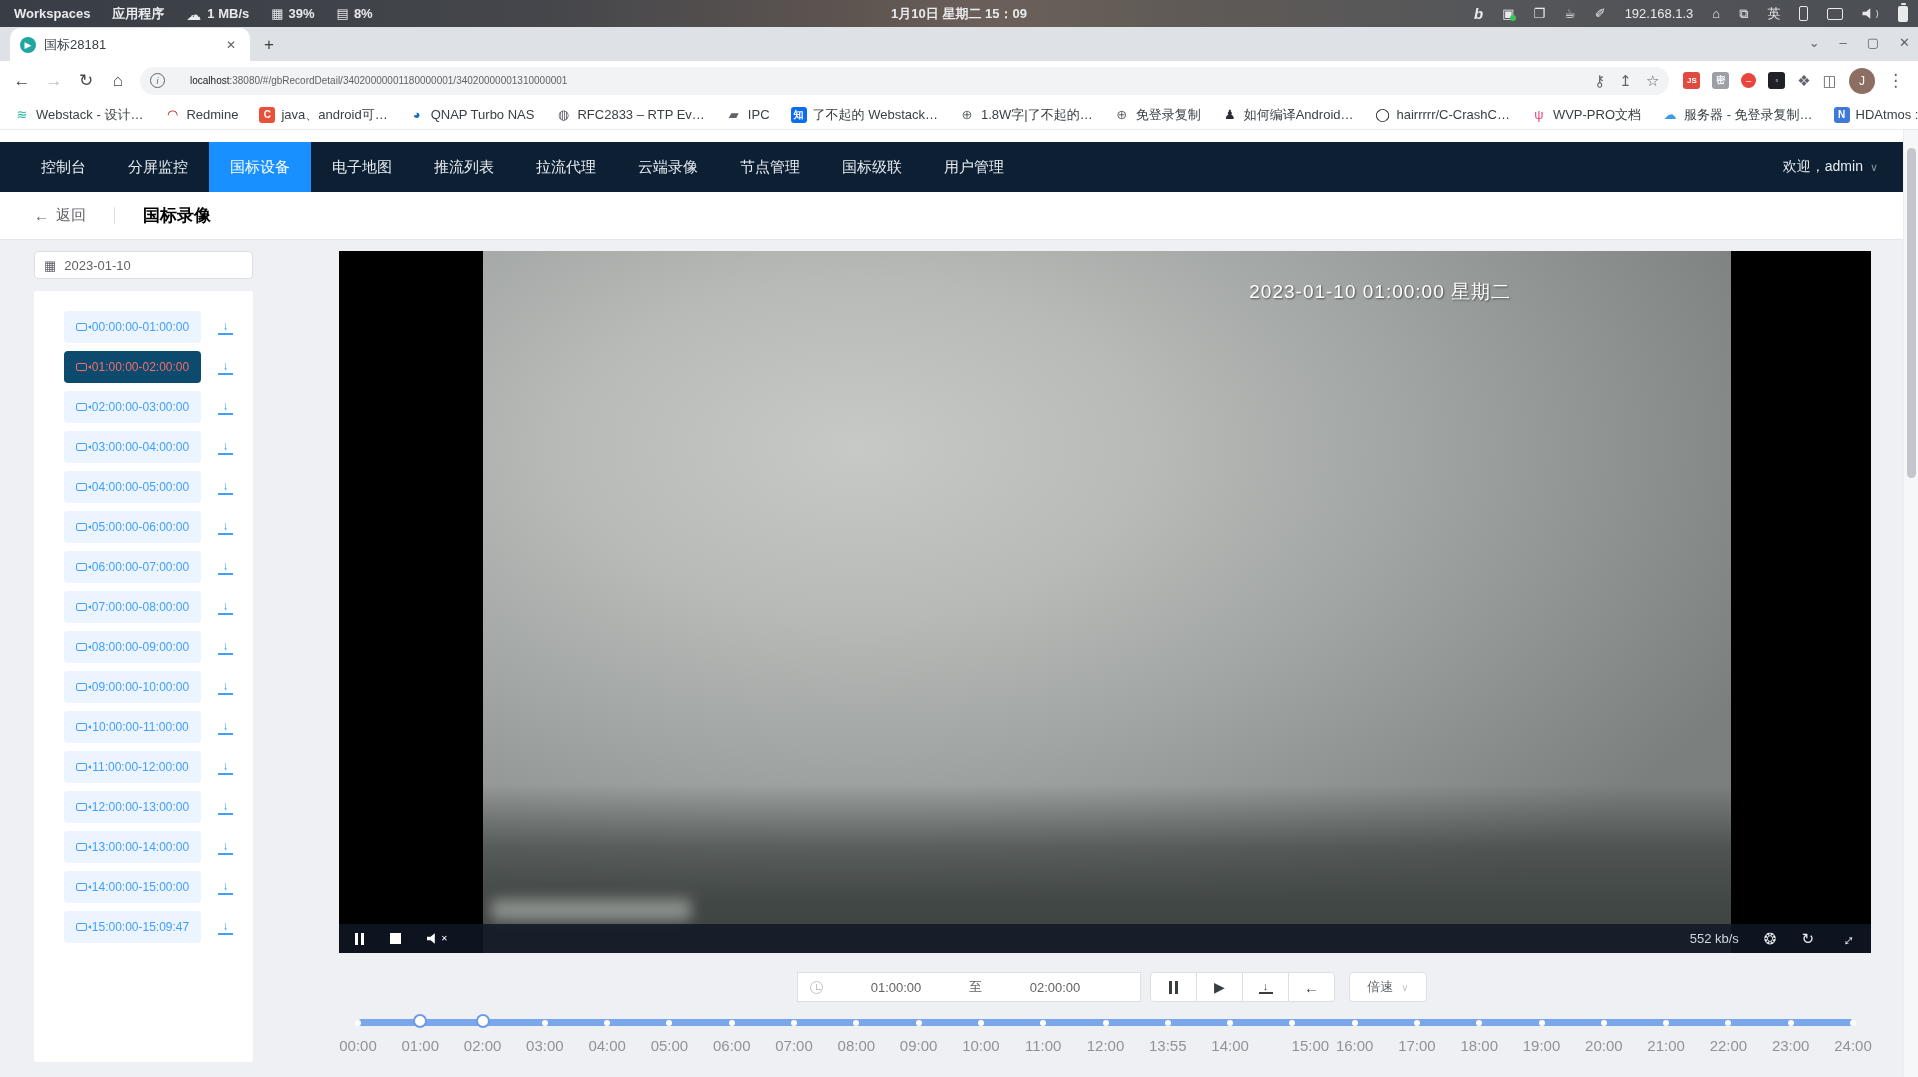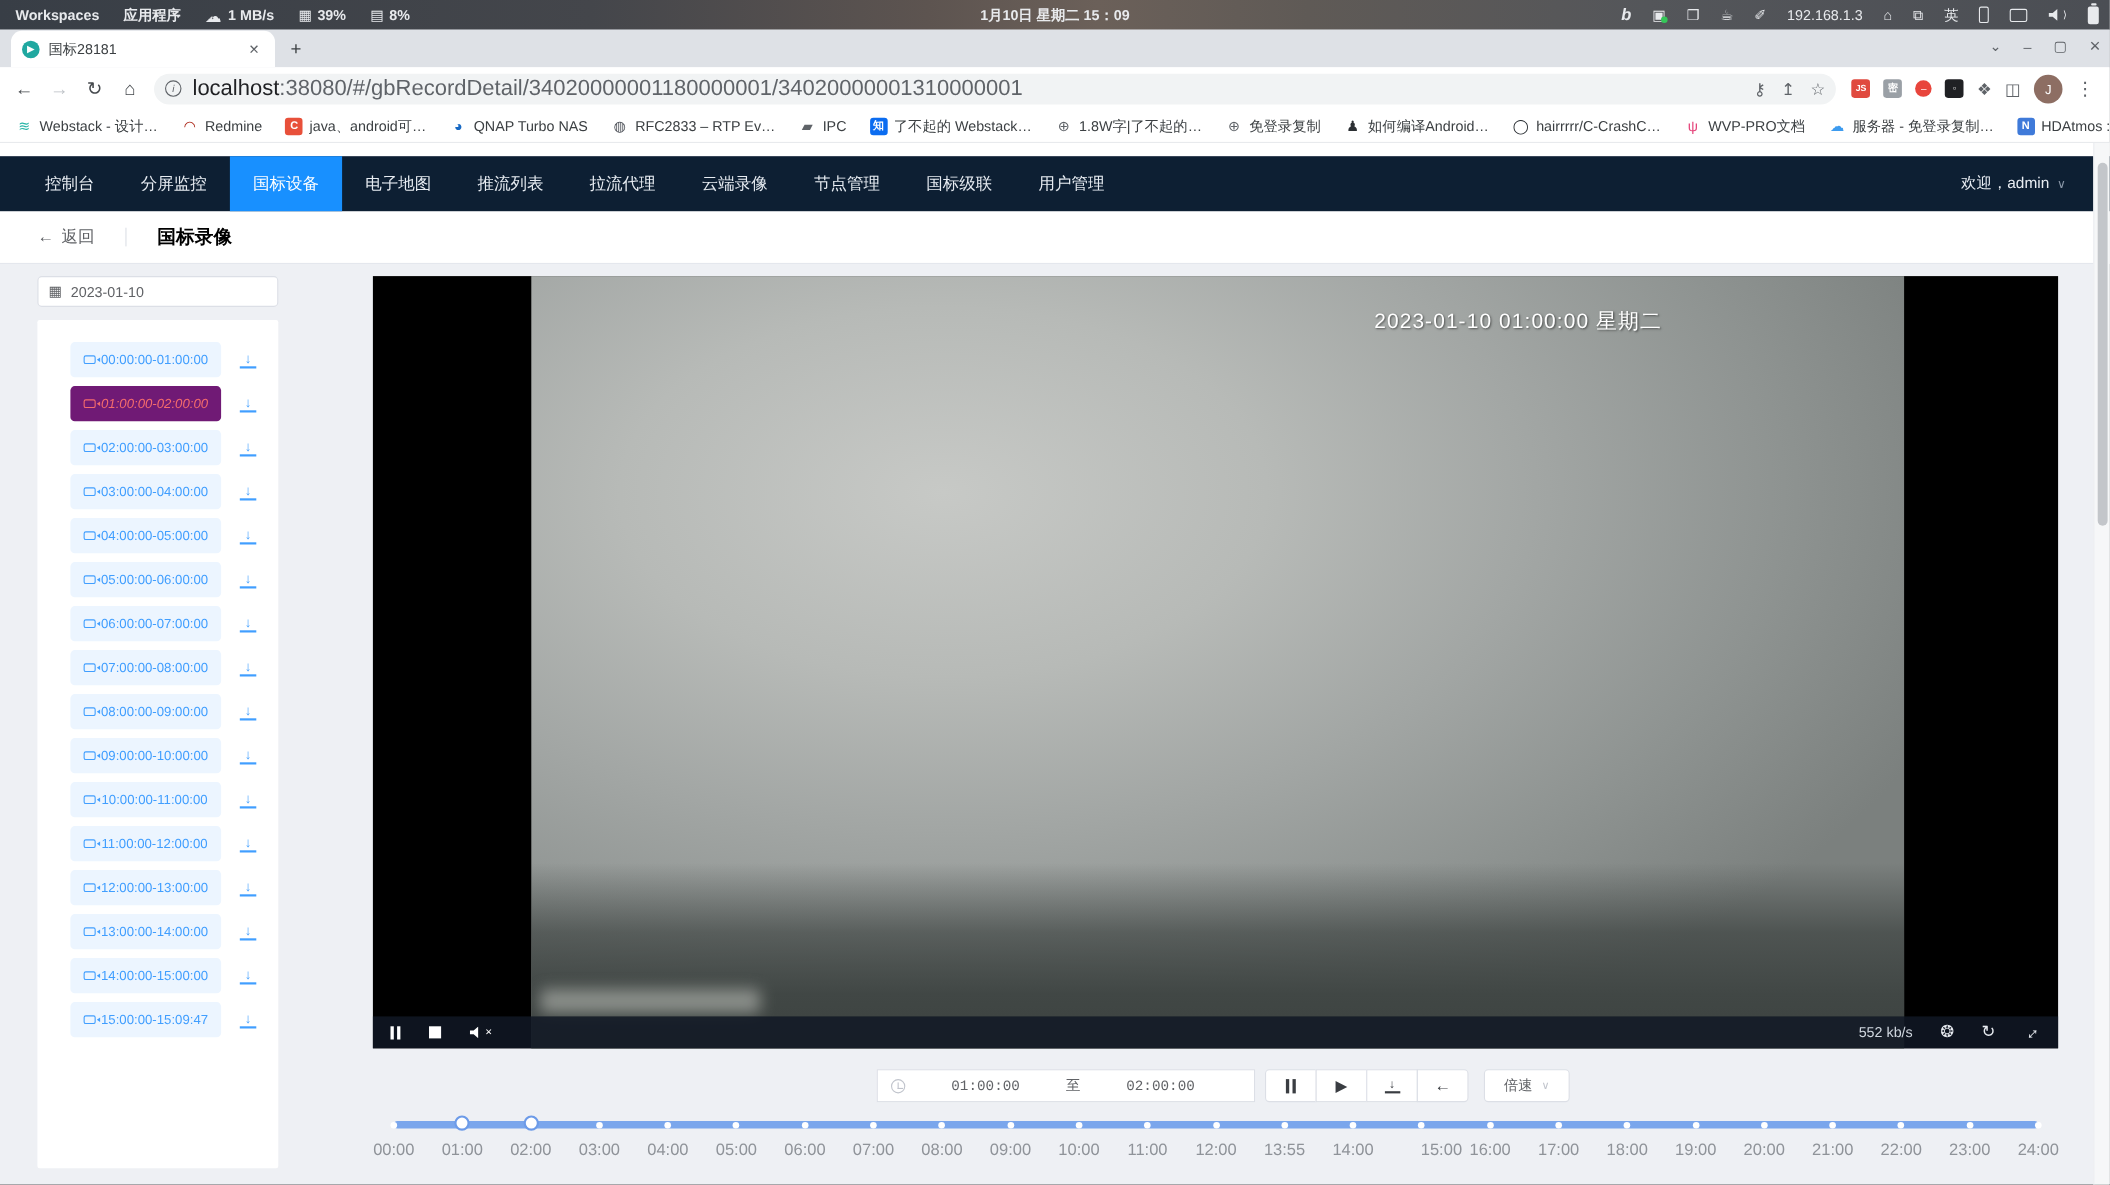--- a/index.html
+++ b/index.html
@@ -35,21 +35,21 @@
   .btab-close { color:#5f6368; font-size:12px; width:18px; height:18px; display:flex; align-items:center; justify-content:center; border-radius:50%; }
   .newtab { width:26px; height:26px; margin:0 0 3px 6px; display:flex; align-items:center; justify-content:center; color:#3c4043; font-size:17px; border-radius:50%; }
   .winctl { position:absolute; right:8px; top:0; height:30px; display:flex; align-items:center; gap:20px; color:#5f6368; font-size:13px; }
 
   
   .toolbar { height:39px; background:#fff; display:flex; align-items:center; padding:0 8px; gap:4px; }
   .tb-ic { width:28px; height:28px; display:flex; align-items:center; justify-content:center; font-size:17px; color:#45494d; border-radius:50%; flex:none; }
   .tb-ic.dis { color:#bdc1c6; }
   .omnibox { flex:1; height:28px; background:#f1f3f4; border-radius:14px; display:flex; align-items:center; padding:0 10px; margin:0 4px; min-width:0; }
   .info-i { width:15px; height:15px; border:1.5px solid #5f6368; border-radius:50%; color:#5f6368; font-size:9px; display:flex; align-items:center; justify-content:center; font-style:italic; flex:none; }
-  .url { margin-left:10px; font-size:20px; color:#5f6368; white-space:nowrap; overflow:hidden; flex:1; }
+  .url { margin-left:25px; font-size:10px; color:#5f6368; white-space:nowrap; overflow:hidden; flex:1; }
   .url b { color:#202124; font-weight:normal; }
   .omni-right { display:flex; align-items:center; gap:14px; color:#5f6368; margin-left:10px; }
   .ext-area { display:flex; align-items:center; gap:12px; padding:0 6px; }
   .ext-badge { width:17px; height:17px; border-radius:3px; color:#fff; font-size:8px; font-weight:bold; display:flex; align-items:center; justify-content:center; }
   .ext-round { width:15px; height:15px; border-radius:50%; color:#fff; font-size:9px; display:flex; align-items:center; justify-content:center; }
   .avatar { width:26px; height:26px; border-radius:50%; background:#8d6e63; color:#fff; font-size:12px; display:flex; align-items:center; justify-content:center; }
   .tb-glyph { font-size:15px; color:#5f6368; }
 
   
   .bookmarks { height:30px; background:#fff; display:flex; align-items:center; padding:0 14px; gap:21px; border-bottom:1px solid #e8eaed; overflow:hidden; }
@@ -75,21 +75,21 @@
   
   .content { position:relative; height:837px; }
 
   .datebox { position:absolute; left:34px; top:11px; width:219px; height:28px; background:#fff; border:1px solid #dcdfe6; border-radius:4px; display:flex; align-items:center; padding:0 9px; gap:8px; }
   .cal-ic { color:#c0c4cc; font-size:13px; }
   .datebox span { font-size:13px; color:#606266; }
 
   .sidecard { position:absolute; left:34px; top:51px; width:219px; height:771px; background:#fff; border-radius:2px; padding-top:20px; overflow:hidden; }
   .rec-row { display:flex; align-items:center; margin:0 0 8px 30px; height:32px; }
   .rec-btn { width:137px; height:32px; border-radius:4px; display:flex; align-items:center; justify-content:center; gap:5px; font-size:12px; background:#ecf5ff; color:#409eff; cursor:pointer; }
-  .rec-row.active .rec-btn { background:#701a75; color:#f56c6c;font-style:italic; }
+  .rec-row.active .rec-btn { background:#0c4a6e; color:#f56c6c; }
   .cam-ic { width:11px; height:8px; border:1px solid currentColor; border-radius:2px; position:relative; flex:none; }
   .cam-ic::after { content:''; position:absolute; right:-5px; top:0.5px; border-top:2.5px solid transparent; border-bottom:2.5px solid transparent; border-right:3.5px solid currentColor; }
   .dl-ic { margin-left:17px; width:15px; text-align:center; color:#409eff; font-size:12px; font-weight:bold; border-bottom:2px solid #409eff; line-height:13px; cursor:pointer; }
 
   
   .player { position:absolute; left:339px; top:11px; width:1532px; height:702px; background:#000; }
   .vframe { position:absolute; left:144px; top:0; width:1248px; height:702px; overflow:hidden;
     background:
       linear-gradient(180deg, rgba(0,0,0,0) 76%, rgba(42,48,46,0.55) 85%, #414745 93%, #3c4240 100%),
       radial-gradient(ellipse 980px 560px at 30% 28%, #c7c9c6 0%, #b7bab7 30%, #a2a6a4 55%, #8e9391 78%, #7b807e 100%); }
@@ -102,21 +102,21 @@
   .stop-ic { width:11px; height:11px; background:#fff; }
   .mute-wrap { display:flex; align-items:center; gap:2px; }
   .mute-wrap .spk { background:#fff; }
   .mute-x { color:#fff; font-size:8px; font-weight:bold; }
   .vc-right { margin-left:auto; display:flex; align-items:center; gap:25px; }
   .bitrate { color:#cfd6de; font-size:13px; }
   .vc-ic { color:#e8ecf1; font-size:15px; line-height:1; cursor:pointer; }
   .fs-ic { display:inline-block; transform:rotate(-45deg); font-size:16px; }
 
   
-  .rangebox { position:absolute; left:797px; top:732px; width:344px; height:30px; background:#fff; border:1px solid #dcdfe6; border-radius:0; display:flex; align-items:center; padding:0 12px; font-size:13px; color:#606266;font-family:Liberation Mono, monospace; }
+  .rangebox { position:absolute; left:797px; top:732px; width:344px; height:30px; background:#fff; border:1px solid #dcdfe6; border-radius:0; display:flex; align-items:center; padding:0 12px; font-size:13px; color:#606266; }
   .clock-ic { width:13px; height:13px; border:1.3px solid #c0c4cc; border-radius:50%; position:relative; flex:none; }
   .clock-ic::after { content:''; position:absolute; left:5px; top:2.5px; width:3.5px; height:4.5px; border-left:1.2px solid #c0c4cc; border-bottom:1.2px solid #c0c4cc; }
   .rb-t { flex:1; text-align:center; }
   .btn-group { position:absolute; left:1150px; top:732px; display:flex; }
   .pbtn { width:47px; height:30px; background:#fff; border:1px solid #dcdfe6; margin-left:-1px; display:flex; align-items:center; justify-content:center; color:#3a3d42; cursor:pointer; }
   .pbtn:first-child { border-radius:4px 0 0 4px; margin-left:0; }
   .pbtn:last-child { border-radius:0 4px 4px 0; }
   .pbtn .pause-ic i { background:#3a3d42; height:13px; }
   .pbtn .play { font-size:14px; }
   .pbtn .dl-dark { width:14px; text-align:center; font-size:11px; font-weight:bold; border-bottom:2px solid #3a3d42; line-height:12px; }

